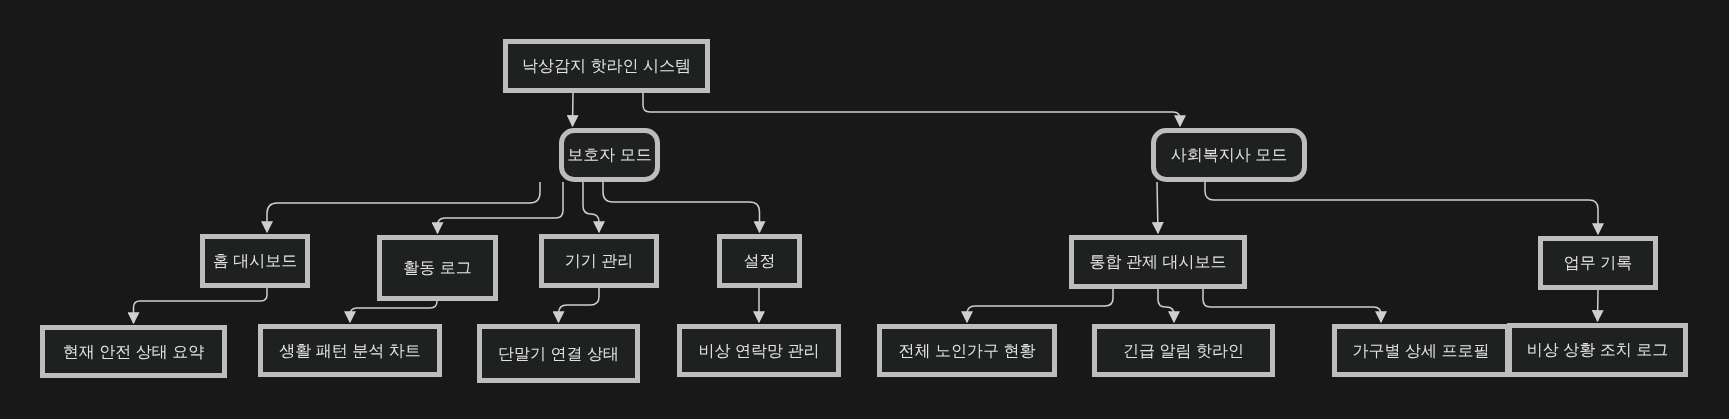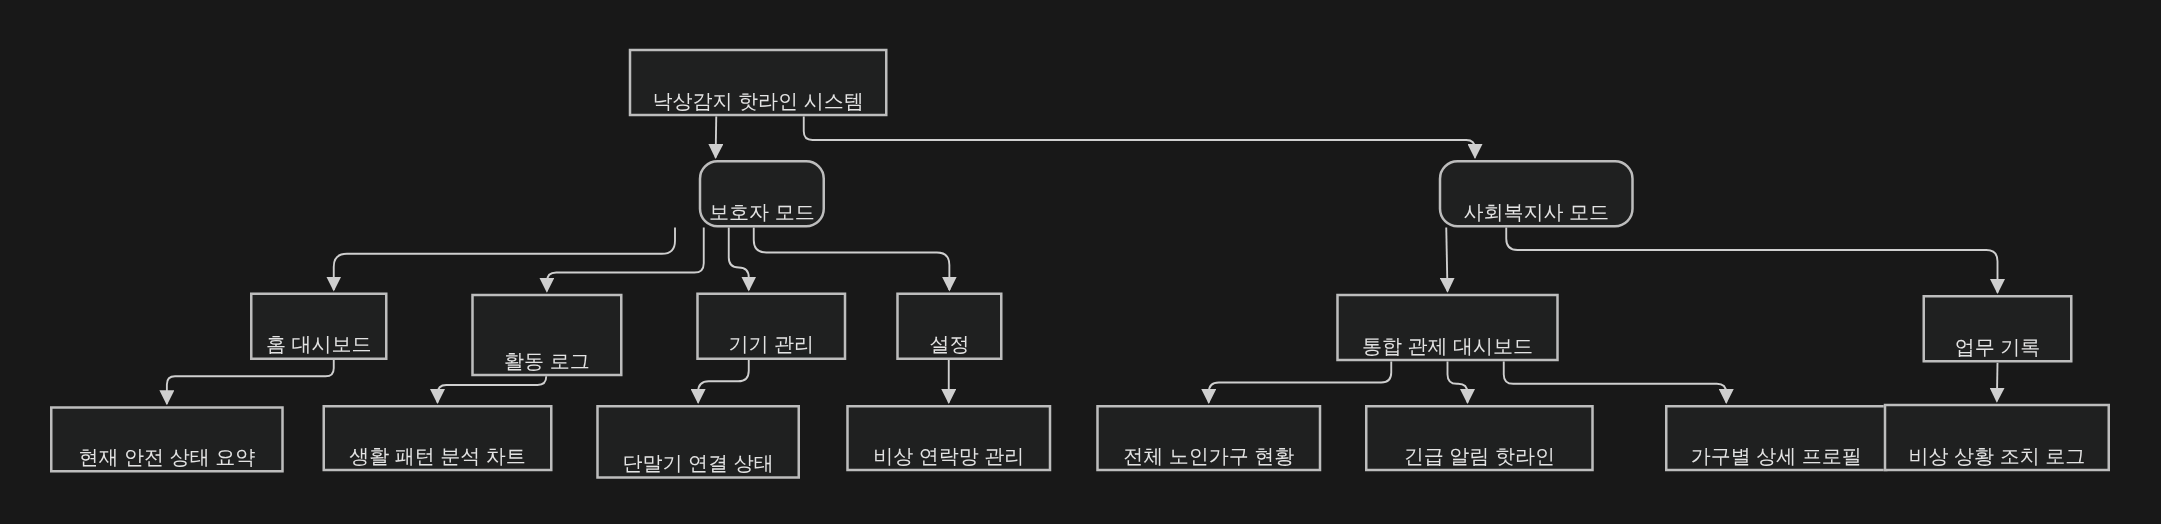--- a/index.html
+++ b/index.html
@@ -20,24 +20,24 @@
     left: 0;
     top: 0;
     width: 1729px;
     height: 419px;
     pointer-events: none;
   }
   .node {
     position: absolute;
     box-sizing: border-box;
     background: #1f2020;
-    border: 2px solid #14b8a6;
+    border: 5px solid #14b8a6;
     color: #e3e3e3;
     display: flex;
-    align-items: flex-end;
+    align-items: center;
     justify-content: center;
     text-align: center;
     font-size: 16px;
     line-height: 1.2;
     white-space: nowrap;
   }
   .node.rounded {
     border-radius: 15px;
     margin-left: 37px;
   }
@@ -83,21 +83,21 @@
     </div>
     <div class="node rounded" style="left: 1114px; top: 128px; width: 156px; height: 54px; background: rgb(31, 32, 32); border-color: rgb(189, 189, 189); color: rgb(227, 227, 227);">
       <span class="label">사회복지사 모드</span>
     </div>
     <div class="node" style="left: 200px; top: 234px; width: 110px; height: 54px; background: rgb(31, 32, 32); border-color: rgb(189, 189, 189); color: rgb(227, 227, 227);">
       <span class="label">홈 대시보드</span>
     </div>
     <div class="node" style="left: 377px; top: 235px; width: 121px; height: 66px; background: rgb(31, 32, 32); border-color: rgb(189, 189, 189); color: rgb(227, 227, 227);">
       <span class="label">활동 로그</span>
     </div>
-    <div class="node" style="left: 539px; top: 234px; width: 120px; height: 54px; background: rgb(31, 32, 32); border-color: rgb(189, 189, 189); color: rgb(227, 227, 227); margin-left: 18px;">
+    <div class="node" style="left: 539px; top: 234px; width: 120px; height: 54px; background: rgb(31, 32, 32); border-color: rgb(189, 189, 189); color: rgb(227, 227, 227);">
       <span class="label">기기 관리</span>
     </div>
     <div class="node" style="left: 717px; top: 234px; width: 85px; height: 54px; background: rgb(31, 32, 32); border-color: rgb(189, 189, 189); color: rgb(227, 227, 227);">
       <span class="label">설정</span>
     </div>
     <div class="node" style="left: 1069px; top: 235px; width: 178px; height: 54px; background: rgb(31, 32, 32); border-color: rgb(189, 189, 189); color: rgb(227, 227, 227);">
       <span class="label">통합 관제 대시보드</span>
     </div>
     <div class="node" style="left: 1538px; top: 236px; width: 120px; height: 54px; background: rgb(31, 32, 32); border-color: rgb(189, 189, 189); color: rgb(227, 227, 227);">
       <span class="label">업무 기록</span>

